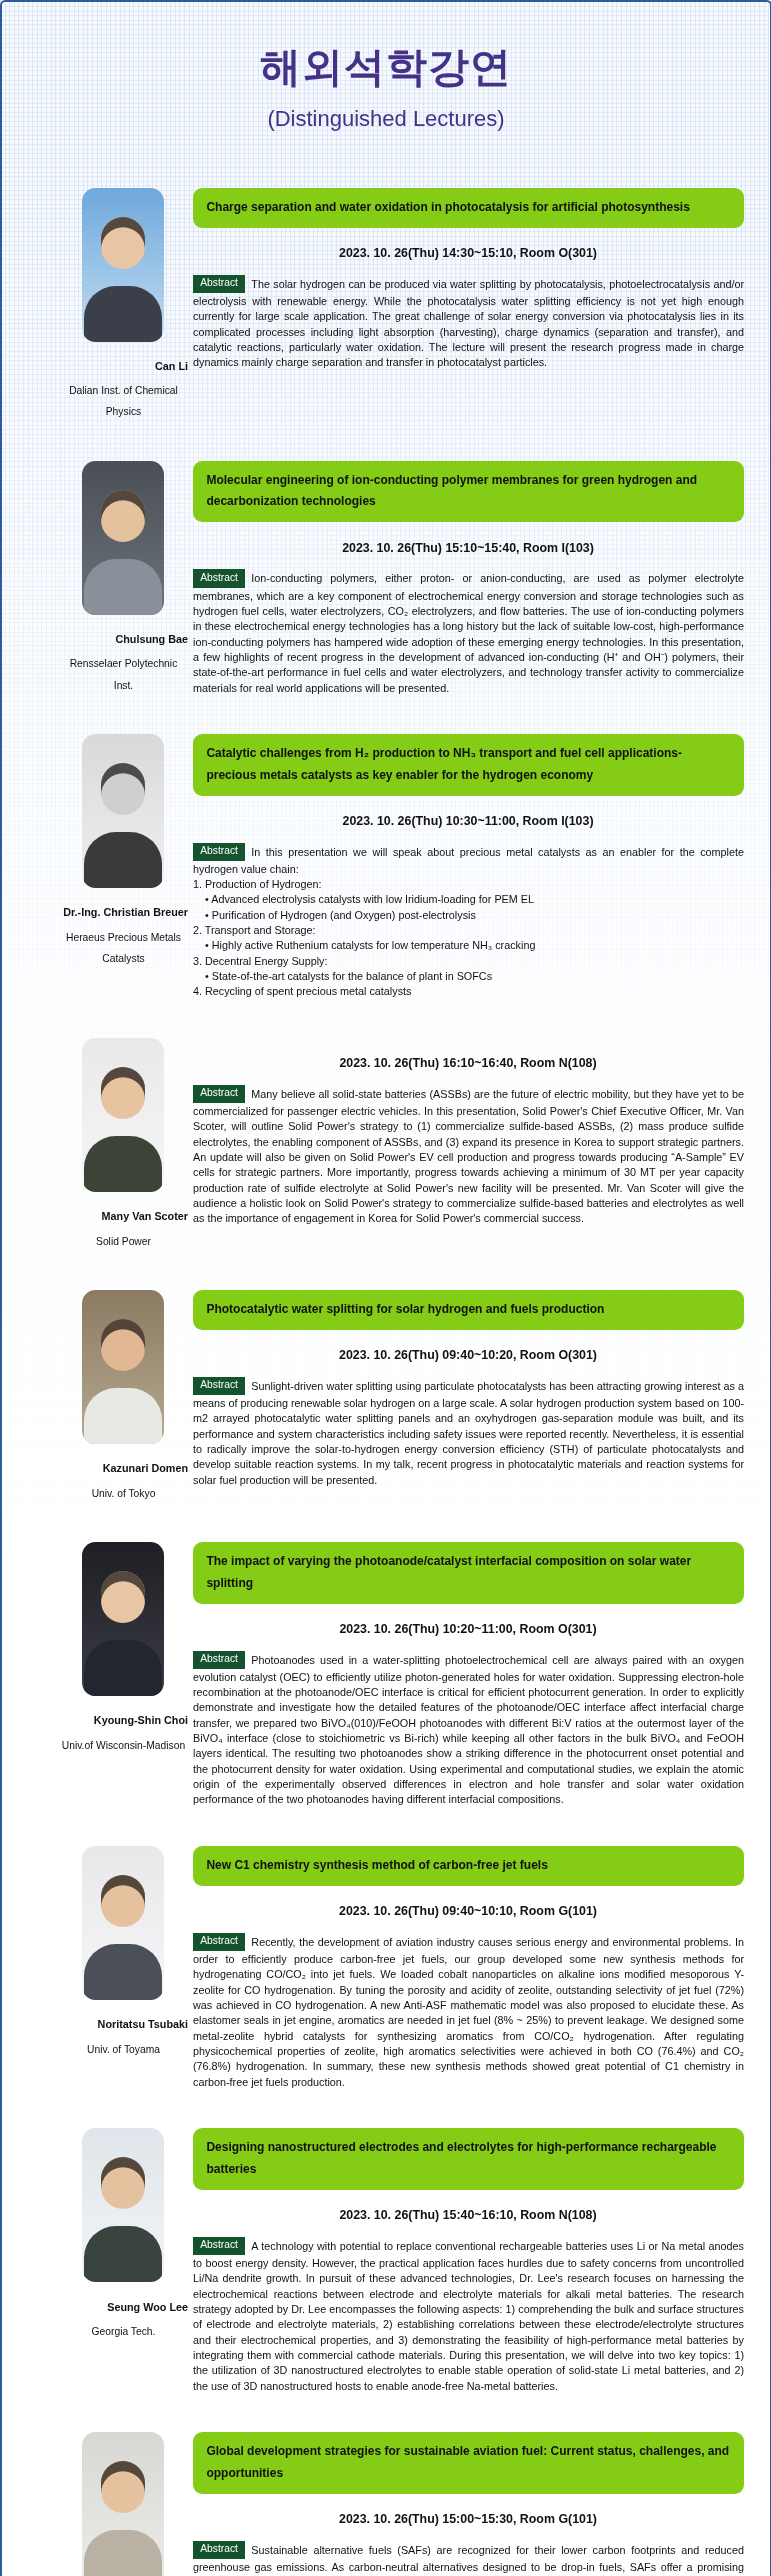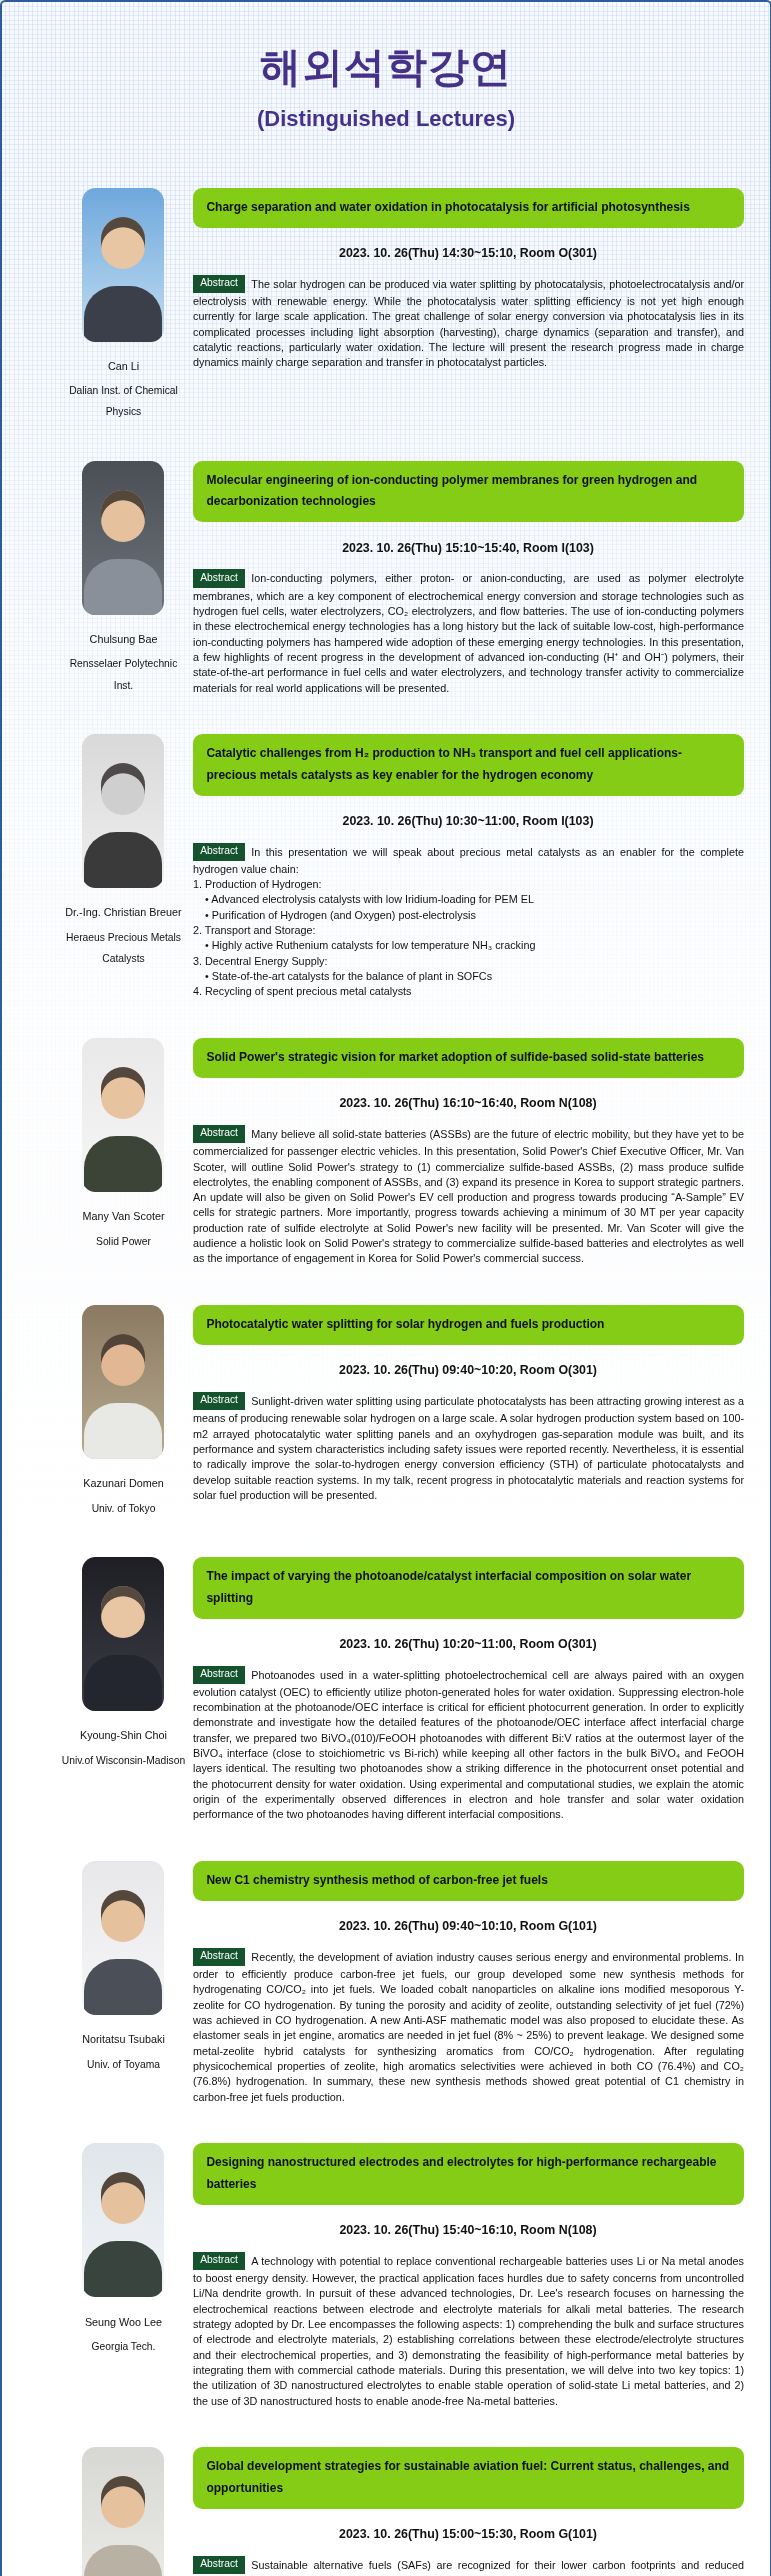--- a/index.html
+++ b/index.html
@@ -23,21 +23,21 @@
     font-size: 41px;
     line-height: 1.0;
     font-weight: bold;
     color: #453188;
     letter-spacing: 1px;
   }
   .hdr .sub {
     margin-top: 17.5px;
     font-size: 22px;
     color: #453188;
-    font-weight: bold;
+    font-weight: normal;
   }
   .entry {
     display: flex;
     align-items: flex-start;
     padding: 0 26px 0 80px;
     margin-bottom: 38px;
   }
   .photo-col { width: 82px; flex: none; text-align: center; }
   .photo {
     width: 82px; height: 154px;
@@ -61,23 +61,24 @@
     position: absolute;
     left: 50%; bottom: -5.2px;
     width: 78px; height: 61px;
     margin-left: -39px;
     border-radius: 32px 32px 0 0;
     background: var(--suit, #41464f);
   }
   .name {
     margin-top: 16.5px;
     font-size: 10.8px;
-    font-weight: normal;
+    font-weight: bold;
     width: 129px; margin-left: -23px;
     line-height: 1.5;
+    text-align: right;
   }
   .affil {
     margin-top: 6.2px;
     font-size: 10.3px;
     line-height: 2.05;
     width: 129px; margin-left: -23px;
   }
   .content-col { flex: 1; margin-left: 29px; min-width: 0; }
   .title-bar {
     background: #84cc16;
@@ -174,21 +175,20 @@
     </div>
   </section>
 
   <section class="entry">
     <div class="photo-col">
       <div class="photo" style="background: linear-gradient(rgb(233, 233, 233), rgb(246, 246, 246)); --suit: #3c4438; --skin: #e8c3a0;"></div>
       <div class="name">Many Van Scoter</div>
       <div class="affil">Solid Power</div>
     </div>
     <div class="content-col">
-      <div class="title-bar">Solid Power's strategic vision for market adoption of sulfide-based solid-state batteries</div>
       <div class="datetime">2023. 10. 26(Thu) 16:10~16:40, Room N(108)</div>
       <p class="abstract">
         <span class="badge">Abstract</span><span class="abstract-text">Many believe all solid-state batteries (ASSBs) are the future of electric mobility, but they have yet to be commercialized for passenger electric vehicles. In this presentation, Solid Power's Chief Executive Officer, Mr. Van Scoter, will outline Solid Power's strategy to (1) commercialize sulfide-based ASSBs, (2) mass produce sulfide electrolytes, the enabling component of ASSBs, and (3) expand its presence in Korea to support strategic partners. An update will also be given on Solid Power's EV cell production and progress towards producing “A-Sample” EV cells for strategic partners. More importantly, progress towards achieving a minimum of 30 MT per year capacity production rate of sulfide electrolyte at Solid Power's new facility will be presented. Mr. Van Scoter will give the audience a holistic look on Solid Power's strategy to commercialize sulfide-based batteries and electrolytes as well as the importance of engagement in Korea for Solid Power's commercial success.</span>
       </p>
     </div>
   </section>
 
   <section class="entry">
     <div class="photo-col">
       <div class="photo" style="background: linear-gradient(rgb(138, 122, 98), rgb(183, 170, 144)); --suit: #e8e8e4; --skin: #e2b894;"></div>

